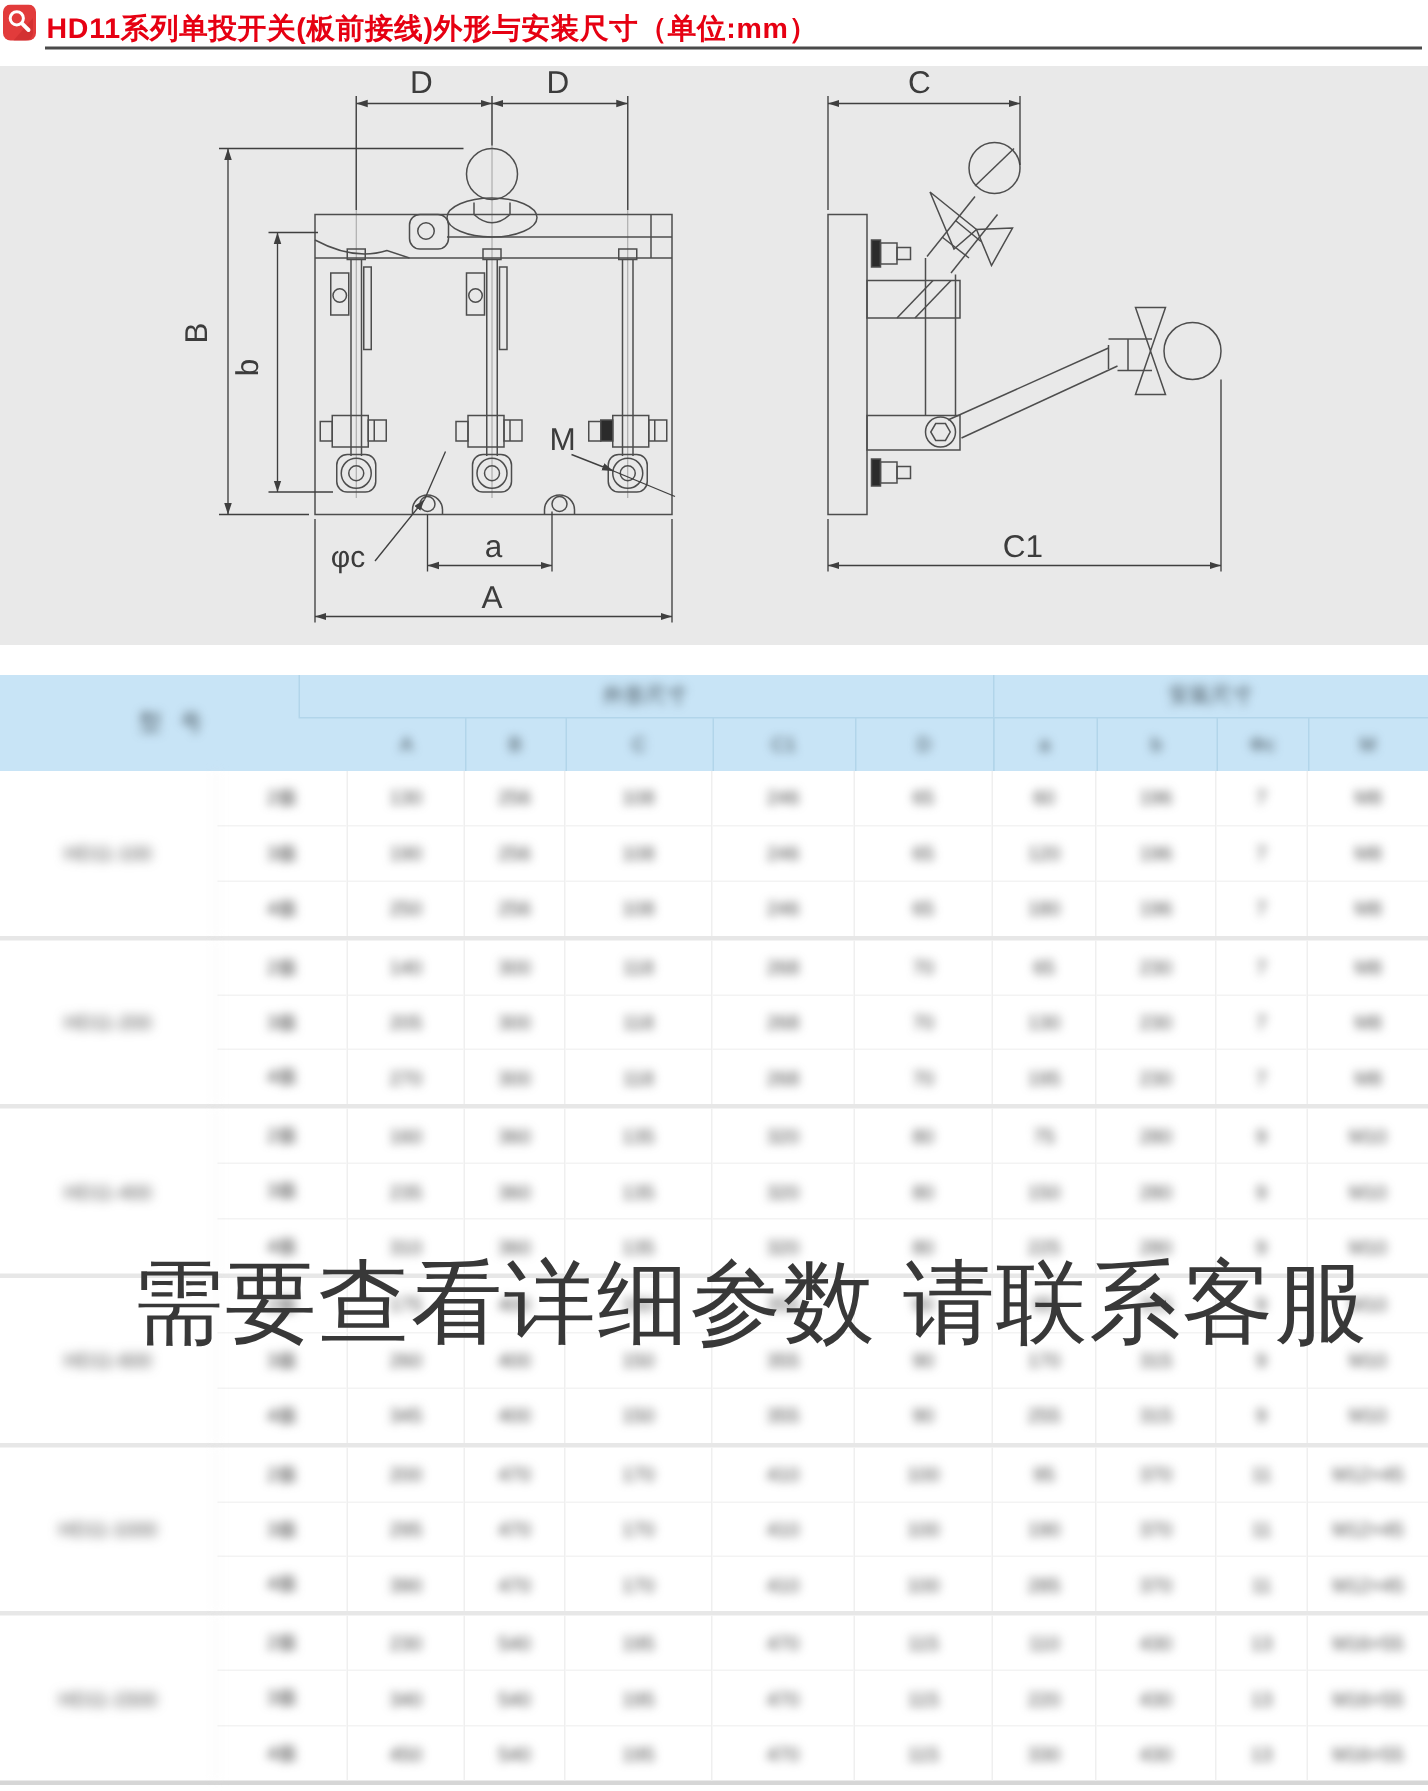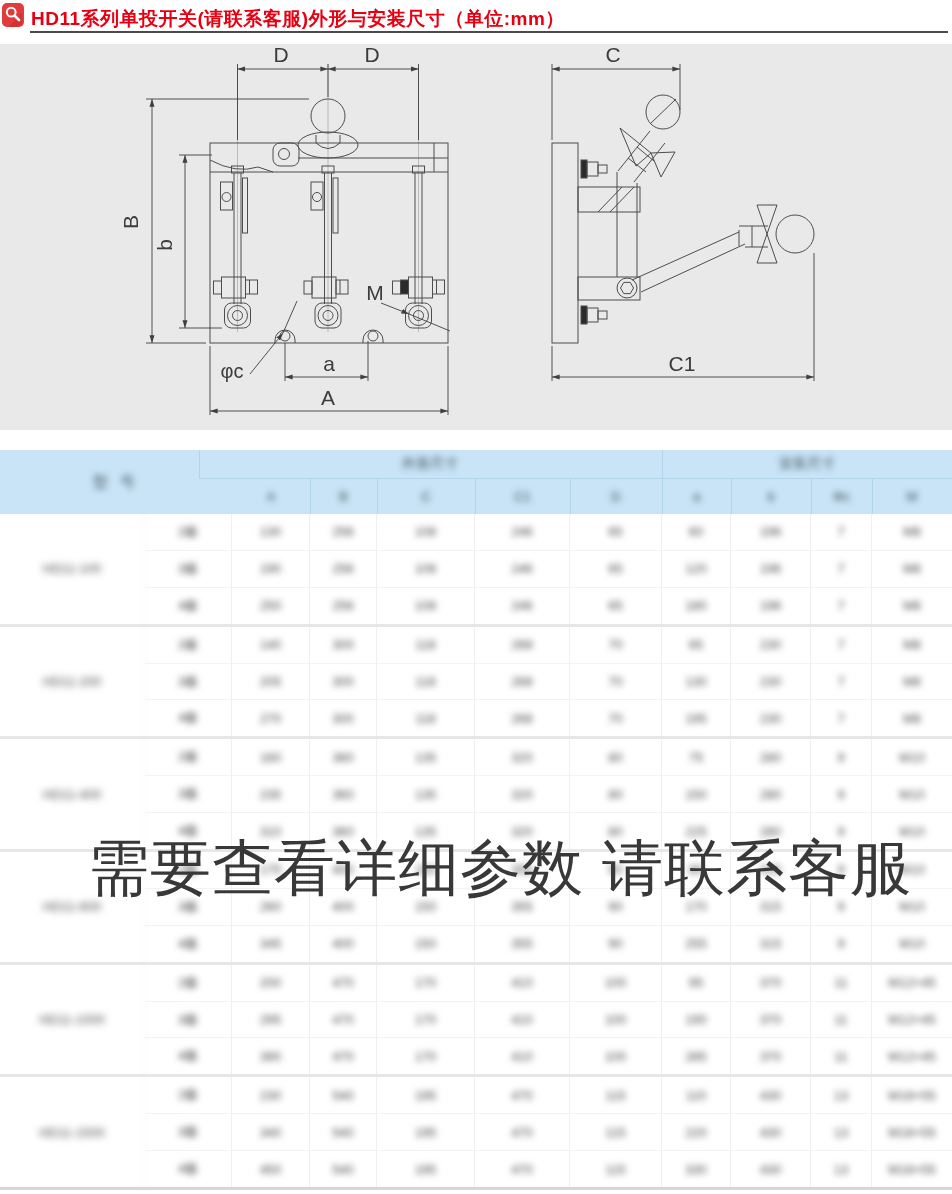--- a/index.html
+++ b/index.html
@@ -48,21 +48,21 @@
 </head>
 <body>
 
 <div class="titlebar">
   <svg class="title-icon" viewBox="0 0 23 25">
     <rect x="0" y="0" width="22" height="24" rx="5" fill="#e23b3b"></rect>
     <path d="M20 9 V19 a5 5 0 0 1 -5 5 H7 Z" fill="#c7292c" opacity="0.55"></path>
     <circle cx="9.2" cy="9.2" r="4.4" fill="none" stroke="#ffffff" stroke-width="2"></circle>
     <line x1="12.6" y1="12.6" x2="17" y2="17" stroke="#ffffff" stroke-width="2.6" stroke-linecap="round"></line>
   </svg>
-  <div class="title-text">HD11系列单投开关(请联系客服)外形与安装尺寸（单位:mm）</div>
+  <div class="title-text">HD11系列单投开关(板前接线)外形与安装尺寸（单位:mm）</div>
   <div class="title-rule"></div>
 </div>
 
 <div class="drawing">
 <svg width="952" height="386" viewBox="0 44 952 386">
   <defs>
     <marker id="arr" markerWidth="9" markerHeight="7" refX="8.5" refY="3.5" orient="auto-start-reverse">
       <path d="M0,0.7 L8.5,3.5 L0,6.3 Z" fill="#3f3f3f"></path>
     </marker>
   </defs>

